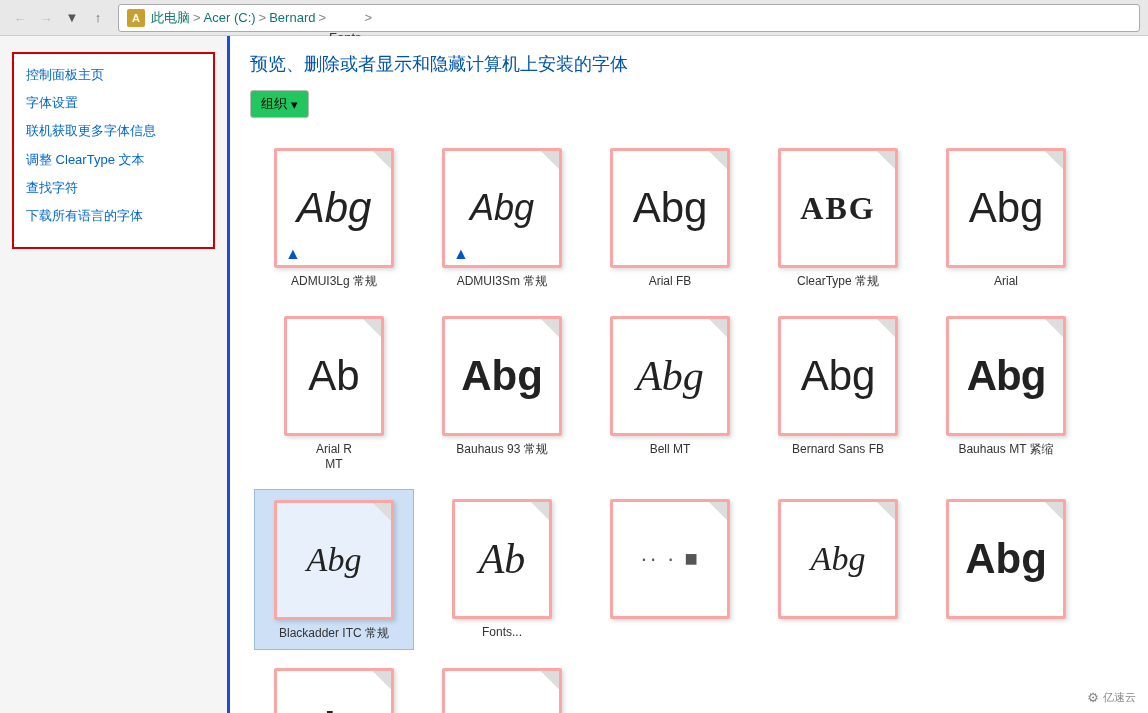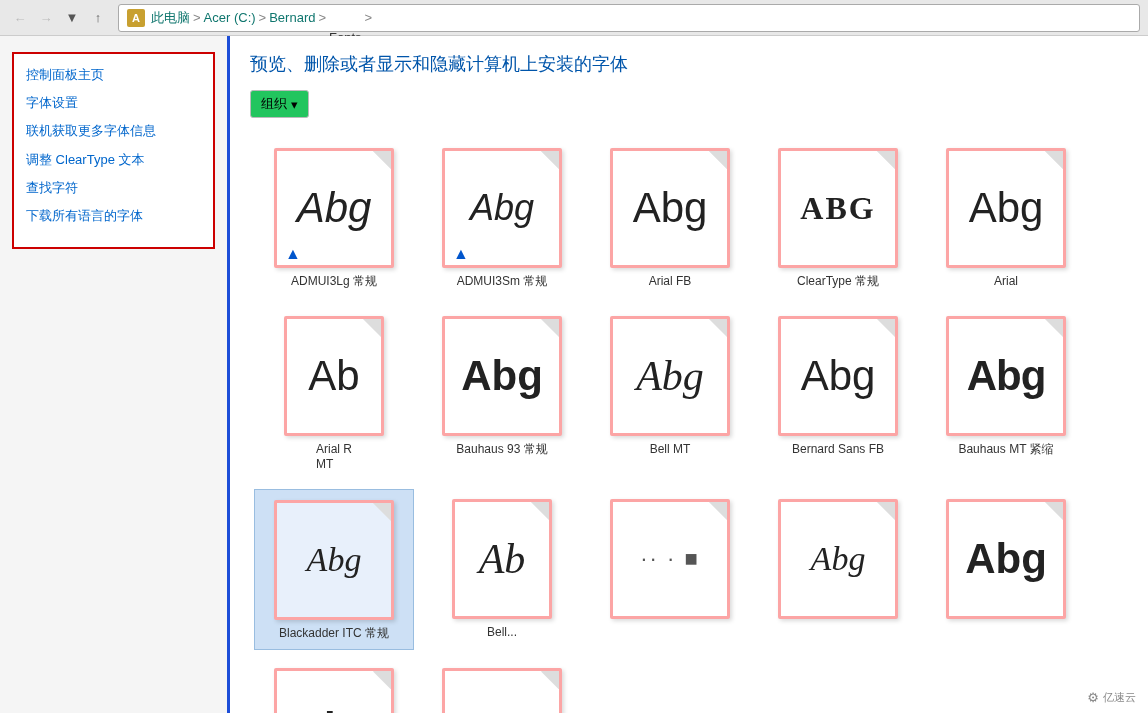--- a/index.html
+++ b/index.html
@@ -225,21 +225,21 @@
       position: absolute;
       bottom: 2px;
       left: 8px;
       color: #0055cc;
       font-size: 16px;
     }
 
     .font-name {
       font-size: 12px;
       color: #333;
-      text-align: left;
+      text-align: center;
       margin-top: 6px;
       line-height: 1.3;
       max-width: 130px;
       word-break: break-word;
     }
 
     
     .watermark {
       position: fixed;
       bottom: 8px;
@@ -391,21 +391,21 @@
         <div class="font-card" style="background: #e8f0fb;">
           <span class="font-preview preview-blackadder">Abg</span>
         </div>
         <div class="font-name">Blackadder ITC 常规</div>
       </div>
 
       <div class="font-item" style="overflow: hidden;">
         <div class="font-card" style="width: 100px; overflow: hidden;">
           <span class="font-preview preview-body">Ab</span>
         </div>
-        <div class="font-name">Bell...</div>
+        <div class="font-name">Fonts...</div>
       </div>
 
       <div class="font-item">
         <div class="font-card">
           <span class="font-preview small-icons" style="font-size: 22px; letter-spacing: 2px; color: #555;">·· · ■</span>
         </div>
         <div class="font-name"></div>
       </div>
 
       <div class="font-item">

